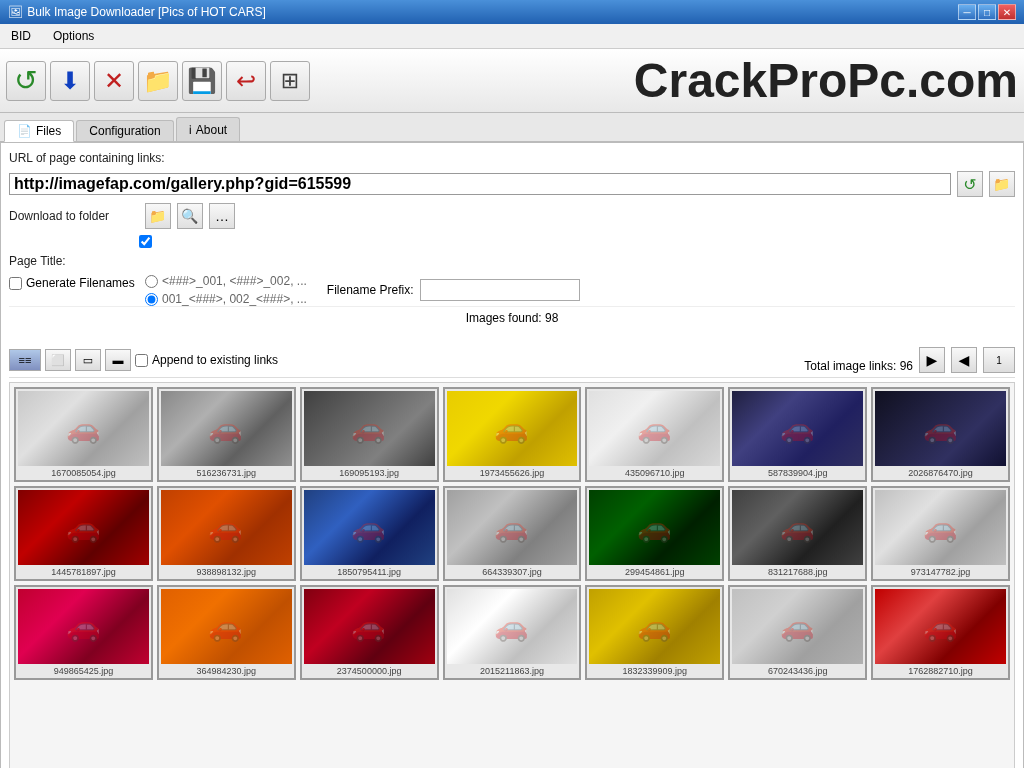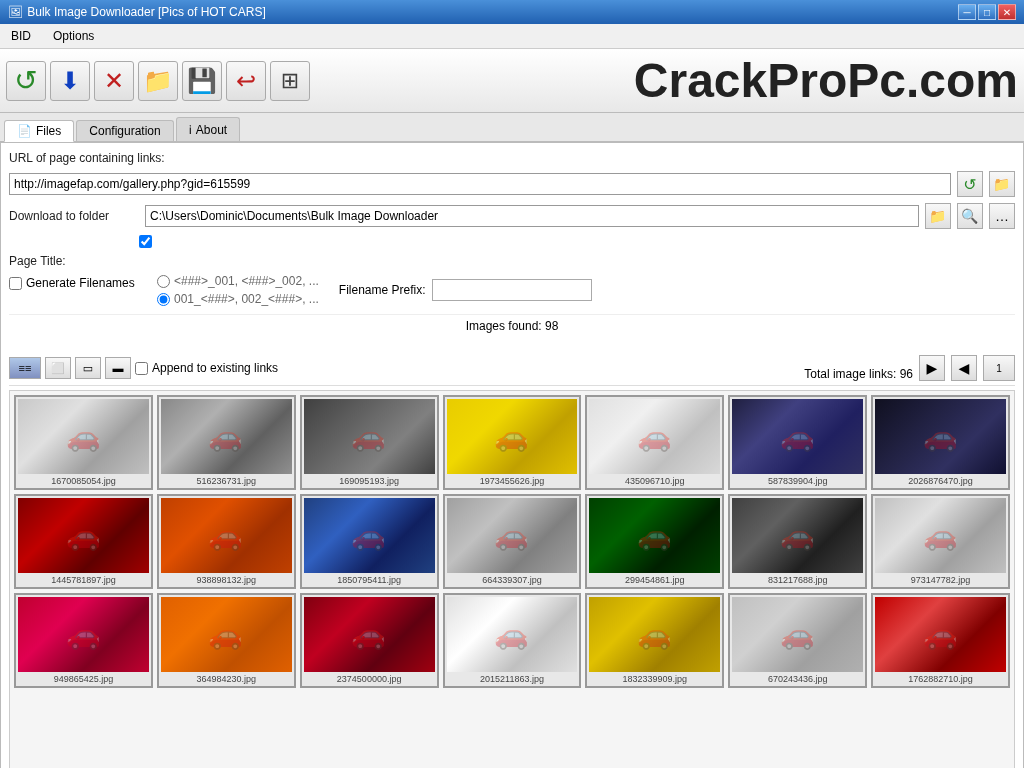--- a/index.html
+++ b/index.html
@@ -90,37 +90,37 @@
     
     .form-row {
       display: flex;
       align-items: center;
       margin-bottom: 6px;
       gap: 6px;
     }
     .form-label { min-width: 130px; font-size: 12px; color: #222; }
     .form-input {
       flex: 1; padding: 2px 4px; border: 1px solid #999;
-      font-size: 12px; height: 22px;
+      font-size: 16px; height: 22px; font-weight: bold;
     }
     .icon-btn {
       width: 22px; height: 22px; border: 1px solid #aaa;
       background: linear-gradient(to bottom, #f8f8f8, #e0e0e0);
       cursor: pointer; display: flex; align-items: center; justify-content: center;
       font-size: 12px;
     }
 
     .checkbox-row {
       display: flex; align-items: center; gap: 6px;
       margin-bottom: 6px; padding-left: 130px;
     }
     .checkbox-row label { font-size: 12px; }
 
     .generate-row {
-      display: flex; align-items: flex-start; gap: 18px; margin-bottom: 8px;
+      display: flex; align-items: flex-start; gap: 6px; margin-bottom: 0;
     }
     .generate-label { min-width: 130px; display: flex; align-items: center; gap: 4px; font-size: 12px; padding-top: 2px; }
     .radio-group { display: flex; flex-direction: column; gap: 4px; }
     .radio-option { display: flex; align-items: center; gap: 4px; font-size: 12px; color: #666; }
     .filename-prefix-area { display: flex; align-items: center; gap: 6px; margin-left: 20px; }
     .prefix-input { width: 160px; padding: 2px 4px; border: 1px solid #aaa; height: 22px; font-size: 12px; }
 
     .images-found-bar {
       text-align: center; font-size: 12px; padding: 4px 0;
       border-top: 1px solid #eee; margin-bottom: 14px;
@@ -259,21 +259,20 @@
     <span class="form-label" style="min-width:auto; margin-right:4px;">URL of page containing links:</span>
   </div>
   <div class="form-row">
     <input class="form-input" type="text" style="flex: 1 1 0%;" value="http://imagefap.com/gallery.php?gid=615599">
     <button class="icon-btn" title="Refresh" style="font-size:16px; color:#2a8a2a; width:26px; height:26px;">↺</button>
     <button class="icon-btn" title="Open" style="font-size:14px; width:26px; height:26px;">📁</button>
   </div>
 
   <div class="form-row">
     <span class="form-label">Download to folder</span>
-    <input class="form-input" type="text" style="flex: 1 1 0%;" value="C:\Users\Dominic\Documents\Bulk Image Downloader">
     <button class="icon-btn" style="font-size:14px; width:26px; height:26px;">📁</button>
     <button class="icon-btn" style="font-size:14px; width:26px; height:26px;">🔍</button>
     <button class="icon-btn" style="font-size:14px; width:26px; height:26px;">…</button>
   </div>
 
   <div class="checkbox-row">
     <input type="checkbox" checked="" style="">
   </div>
 
   <div class="form-row">

